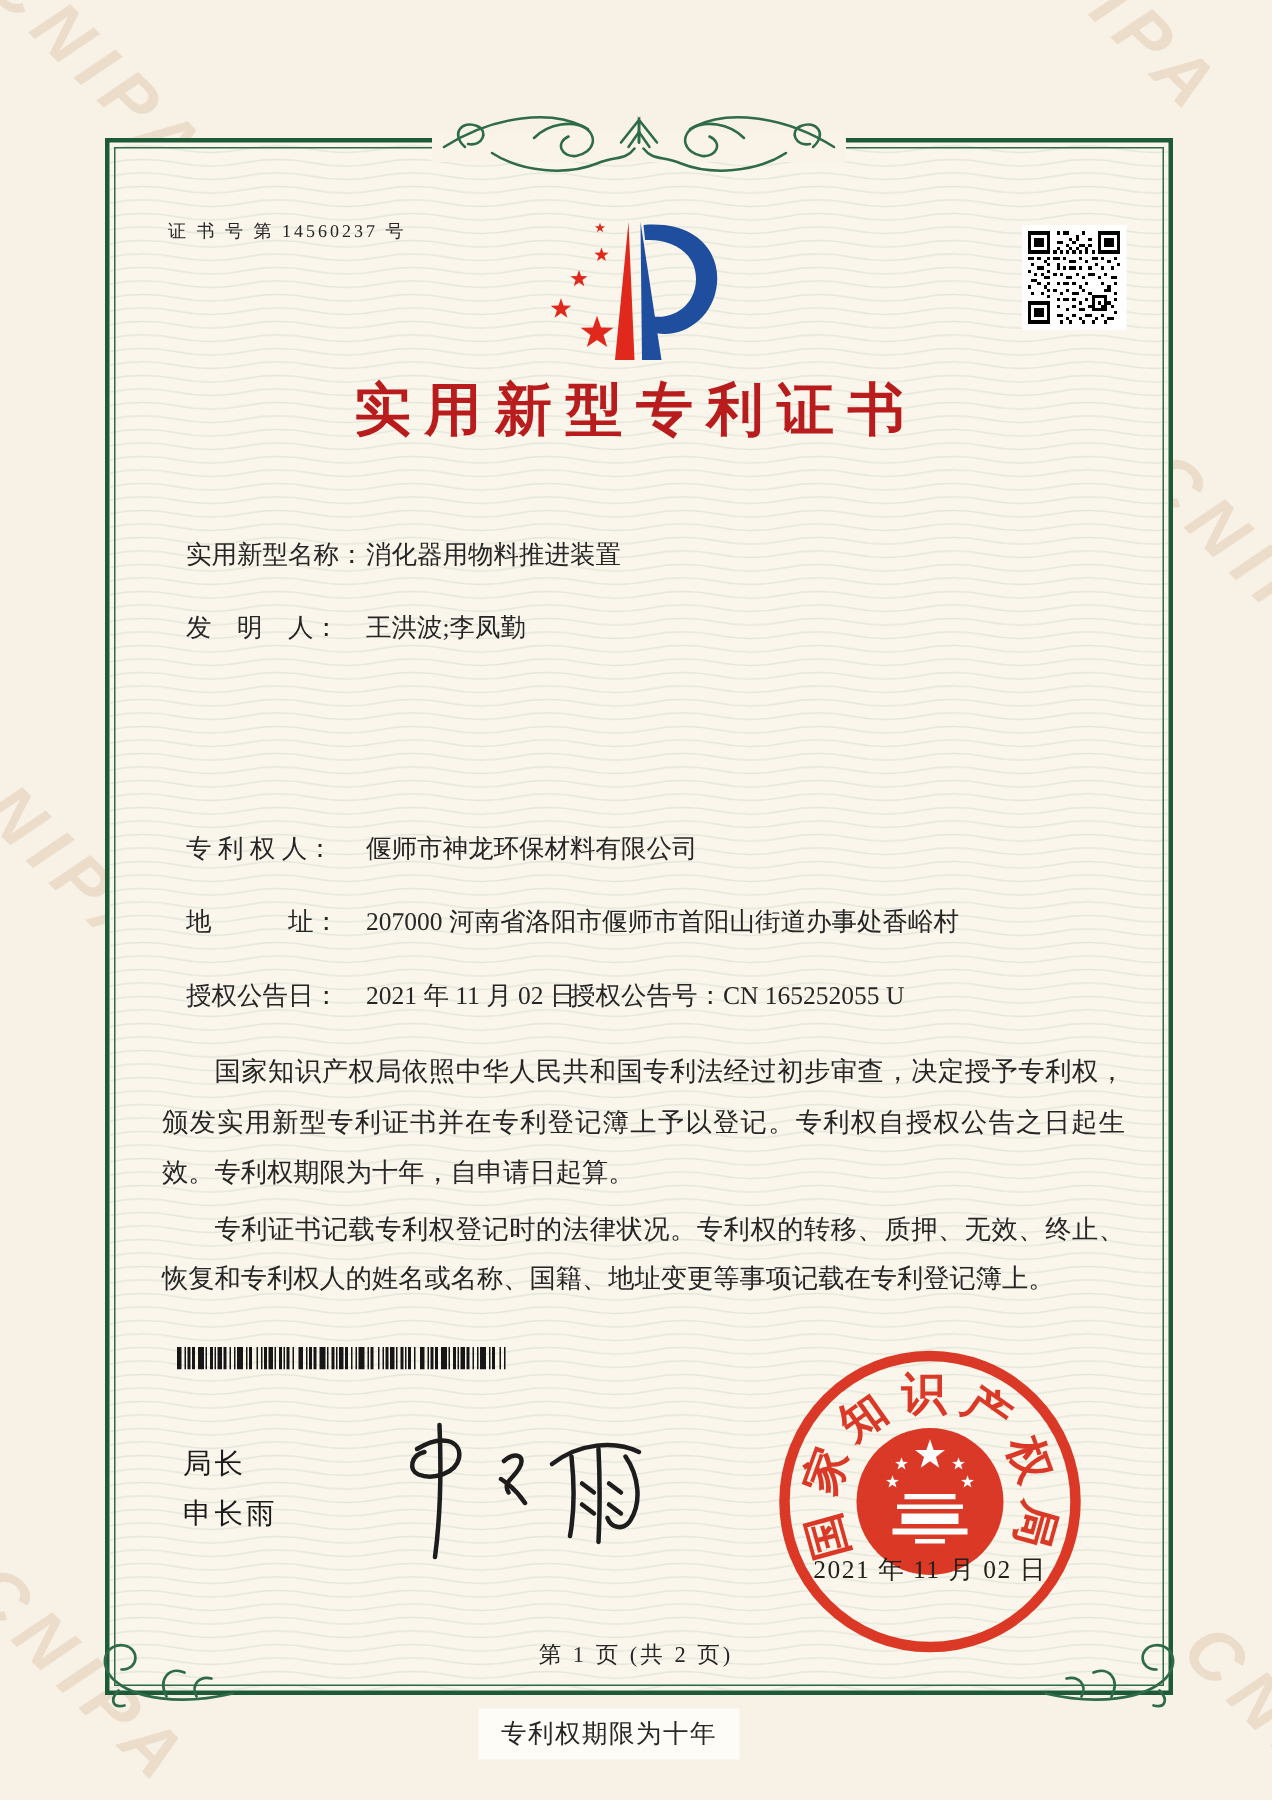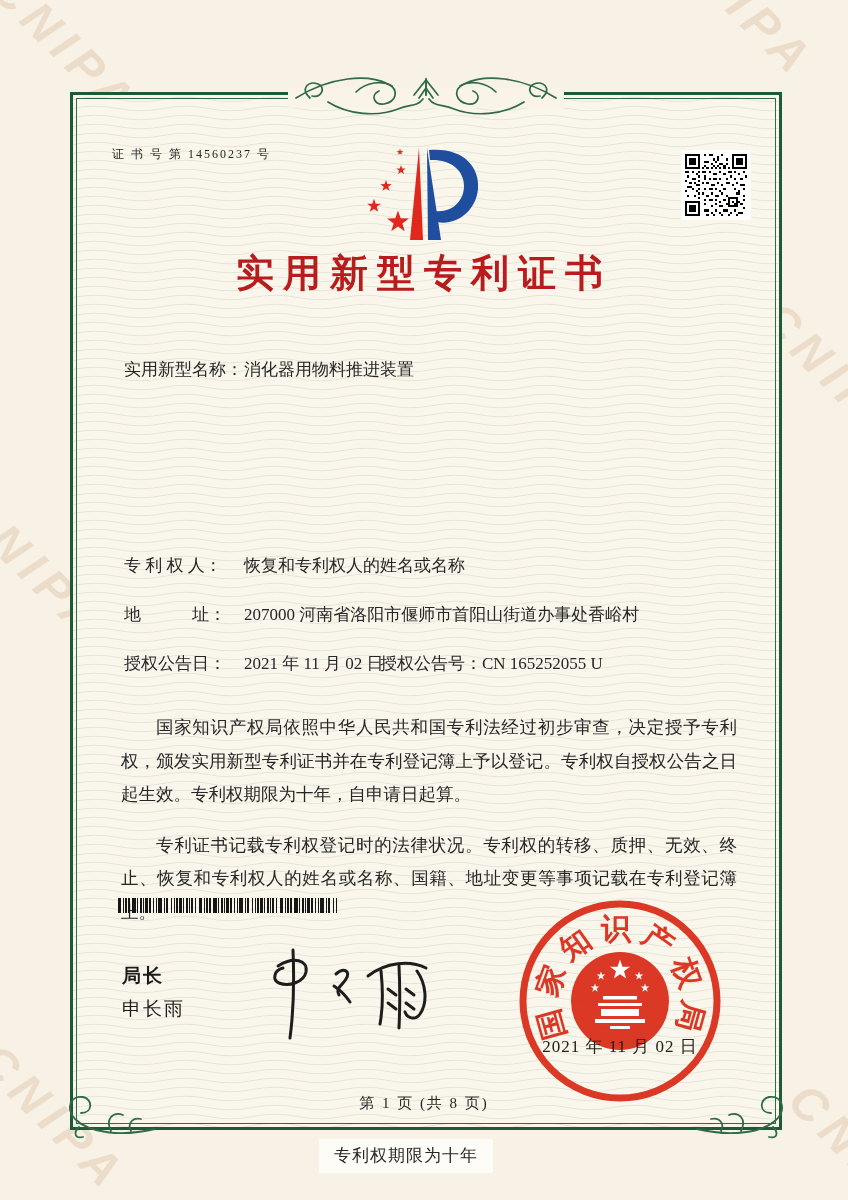--- a/index.html
+++ b/index.html
@@ -37,26 +37,26 @@
   .qr{left:681px;top:150px;}
   .title{
     left:0;top:248px;width:848px;text-align:center;
     font-size:38px;font-weight:700;letter-spacing:9px;color:#b91c1c;margin:0;
   }
   .row{left:124px;font-size:17px;white-space:nowrap;}
   .row .lab{display:inline-block;width:120px;}
   .pair2{position:absolute;left:256px;top:0;}
   .body-text{left:104px;top:694px;width:650px;font-size:17.5px;line-height:1.92;
     text-align:justify;z-index:2;}
-  .body-text p{margin:17px;text-indent:2em;}
+  .body-text p{margin:4px;text-indent:2em;}
   .barcode{left:118px;top:898px;}
   .director-title,.director-name{
     left:122px;font-size:19px;font-family:"Liberation Sans","DejaVu Sans",sans-serif;
     color:#1c1c1c;letter-spacing:2px;}
-  .director-title{top:963px;font-weight:bold;}
+  .director-title{top:963px;}
   .director-name{top:996px;}
   .signature{left:248px;top:944px;z-index:3;}
   .seal{left:515px;top:896px;z-index:3;}
   .seal-date{left:520px;top:1035px;width:200px;text-align:center;
     font-size:17px;color:#24201b;letter-spacing:1px;z-index:4;}
   .page-info{left:0;top:1094px;width:848px;text-align:center;font-size:15px;letter-spacing:2px;}
   .continuation{
     left:319px;top:1139px;width:174px;height:34px;line-height:34px;
     background:#fdfcf7;text-align:center;font-size:17px;letter-spacing:1px;z-index:2;
   }
@@ -162,22 +162,25 @@
       <path d="M8 18h1v1H8z M10 19h1v1h-1z M12 18h1v1h-1z M14 19h2v1h-2z M17 18h1v1h-1z M19 19h1v1h-1z M24 18h2v1h-2z M27 19h1v1h-1z M9 21h1v1H9z M11 21h2v1h-2z M14 21h1v1h-1z M16 22h1v1h-1z M18 21h1v1h-1z M25 22h1v1h-1z M27 21h1v1h-1z"></path>
       <path d="M9 23h1v1H9z M12 24h1v1h-1z M14 23h1v1h-1z M16 24h2v1h-2z M19 23h1v1h-1z M23 23h1v1h-1z M26 23h1v1h-1z M9 26h2v1H9z M12 27h1v1h-1z M14 26h1v1h-1z M16 27h1v1h-1z M18 26h2v1h-2z M21 27h1v1h-1z M23 26h1v1h-1z M25 27h2v1h-2z M27 25h1v1h-1z M10 28h1v1h-1z M13 28h1v1h-1z M17 28h1v1h-1z M20 28h1v1h-1z M24 28h1v1h-1z"></path>
     </g>
   </svg>
 
   <h1 class="abs title">实用新型专利证书</h1>
 
   <div class="abs row" style="top:358px">
     <span class="lab">实用新型名称：</span><span>消化器用物料推进装置</span>
   </div>
+  <div class="abs row" style="top:407px">
+    <span class="lab">发　明　人：</span><span>王洪波;李凤勤</span>
+  </div>
   <div class="abs row" style="top:554px">
-    <span class="lab">专 利 权 人：</span><span>恢复和专利权人的姓名或名称</span>
+    <span class="lab">专 利 权 人：</span><span>偃师市神龙环保材料有限公司</span>
   </div>
   <div class="abs row" style="top:603px">
     <span class="lab">地　　　址：</span><span>207000 河南省洛阳市偃师市首阳山街道办事处香峪村</span>
   </div>
   <div class="abs row" style="top:652px">
     <span class="lab">授权公告日：</span><span>2021 年 11 月 02 日</span>
     <span class="pair2">
       <span>授权公告号：</span><span>CN 165252055 U</span>
     </span>
   </div>
@@ -230,16 +233,16 @@
         <rect x="88" y="100" width="34" height="3.5"></rect>
         <rect x="83" y="107" width="44" height="3"></rect>
         <rect x="86" y="113" width="38" height="7"></rect>
         <rect x="80" y="123" width="50" height="4"></rect>
         <rect x="95" y="130" width="20" height="3"></rect>
       </g>
     </g>
   </svg>
   <div class="abs seal-date">2021 年 11 月 02 日</div>
 
-  <div class="abs page-info">第 1 页 (共 8 页)</div>
+  <div class="abs page-info">第 1 页 (共 2 页)</div>
   <div class="abs continuation">专利权期限为十年</div>
 
 </div>
 
 </body></html>

